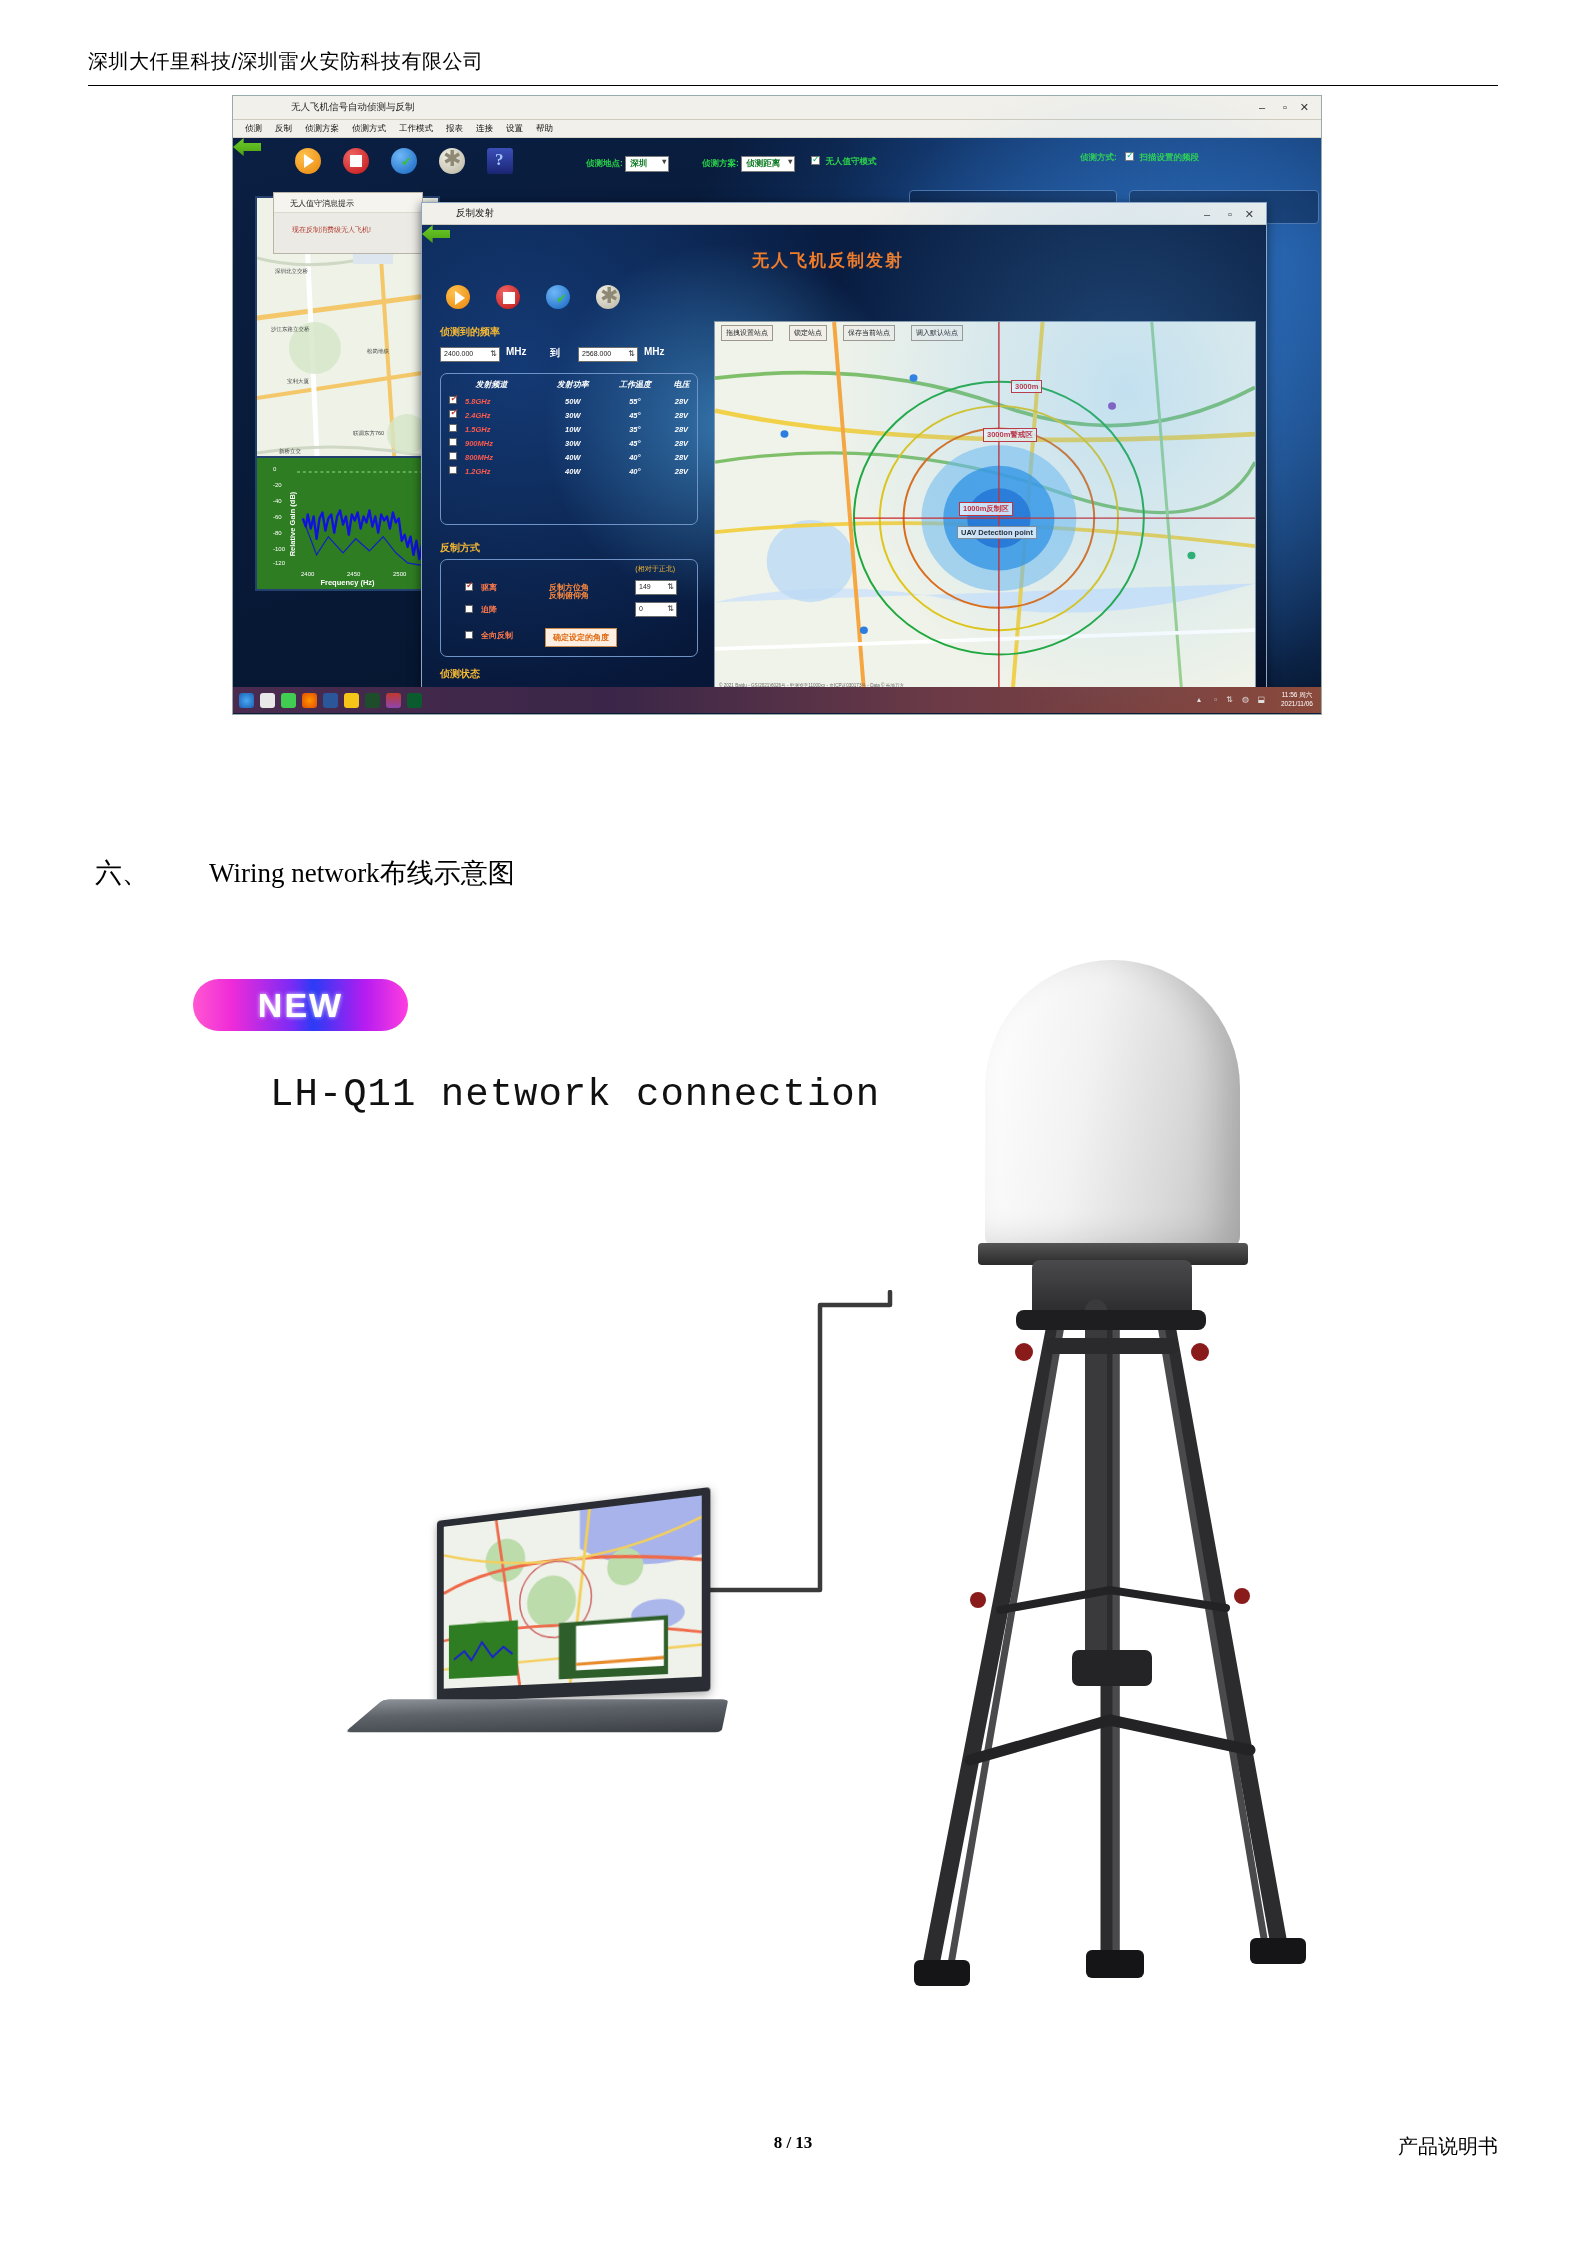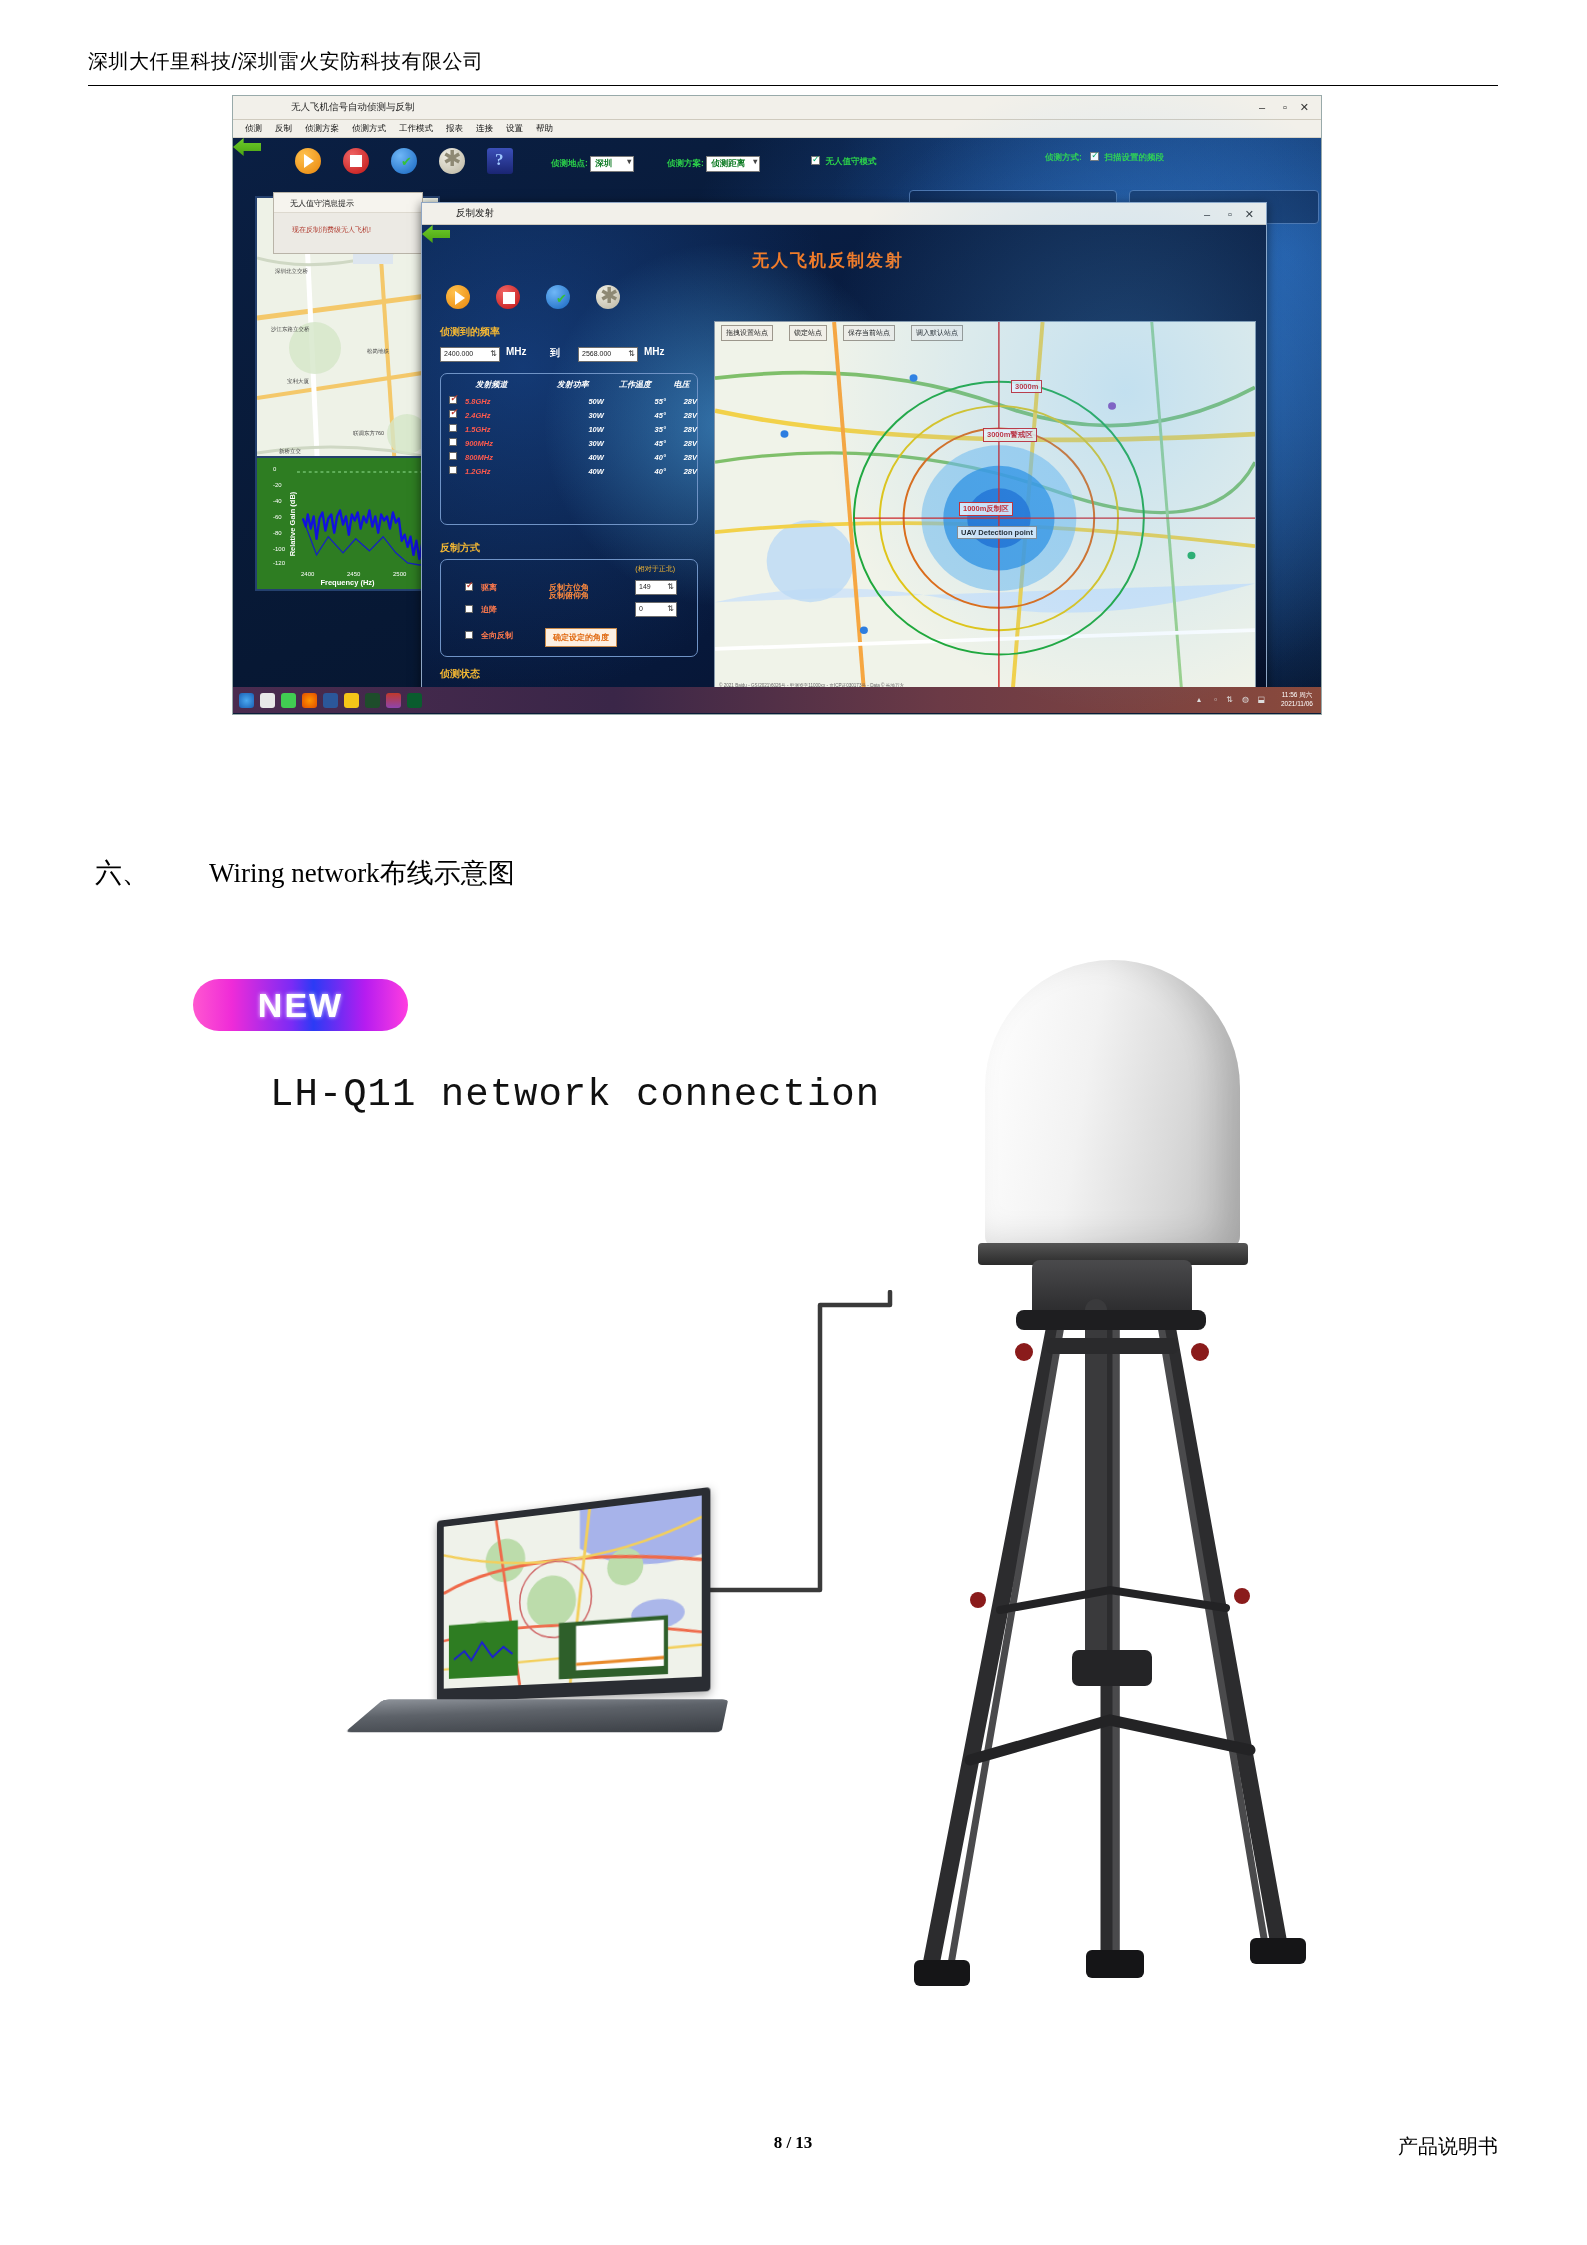--- a/index.html
+++ b/index.html
@@ -71,21 +71,21 @@
   .ico-stop{ left:110px; background:radial-gradient(circle at 35% 30%,#f06565,#c01414); }
   .ico-stop::after{ content:""; position:absolute; left:7px; top:7px; width:12px; height:12px; background:#fff;}
   .ico-locate{ left:158px; background:radial-gradient(circle at 35% 30%,#6fb7f7,#1565c0); }
   .ico-locate::after{ content:"✔"; position:absolute; left:10px; top:8px; font-size:13px; color:#35c13a; line-height:12px;}
   .ico-gear{ left:206px; background:radial-gradient(circle at 35% 30%,#f0eee4,#b9b4a0); }
   .ico-gear::after{ content:"✱"; position:absolute; left:4px; top:-2px; font-size:22px; color:#8e8974;}
   .ico-help{ left:254px; border-radius:3px; background:linear-gradient(#3b4fb8,#1a2573);}
   .ico-help::after{ content:"?"; position:absolute; left:8px; top:2px; font-size:17px; color:#9fc6ff; font-weight:bold;}
 
   .tb-field { position:absolute; top:18px; font-family:"Liberation Sans", sans-serif; font-size:8.5px; }
-  .tb-label { color:#2bd14a; font-weight:bold; }
+  .tb-label { color:#2bd14a; font-weight:bold;margin-left:35px; }
   .tb-select {
     display:inline-block; background:#fff; border:1px solid #7b7b7b;
     color:#0c7a22; padding:1px 14px 1px 4px; min-width:44px; position:relative; font-weight:bold;
   }
   .tb-select::after{
     content:"▾"; position:absolute; right:2px; top:0px; color:#444; font-size:8px;
   }
   .tb-check { display:inline-block; width:9px; height:9px; background:#fff; border:1px solid #777; position:relative; vertical-align:-1px;}
   .tb-check::after{ content:"✓"; position:absolute; left:0px; top:-3px; font-size:9px; color:#0a6; }
 
@@ -156,21 +156,21 @@
   }
   .spin::after{ content:"⇅"; position:absolute; right:2px; top:1px; font-size:8px; color:#333;}
   .unit{ position:absolute; color:#fff; font-family:"Liberation Sans",sans-serif; font-size:10px; font-weight:bold;}
 
   #freq-table{
     position:absolute; left:18px; top:148px; width:258px; height:152px;
     border:1px solid #6f93c6; border-radius:7px;
   }
   #freq-table table{ width:100%; border-collapse:collapse; font-family:"Liberation Sans",sans-serif; font-size:7.5px;font-style:italic;}
   #freq-table th{ color:#fff; font-weight:bold; padding:5px 0 4px; font-size:8px;}
-  #freq-table td{ color:#fff; text-align:right; padding:2.5px 0; font-weight:bold;}
+  #freq-table td{ color:#fff; text-align:center; padding:2.5px 0; font-weight:bold;}
   #freq-table td.ch{ color:#ff5a4d; text-align:left; padding-left:24px; position:relative;}
   .cbx{ position:absolute; left:8px; top:2px; width:8px; height:8px; background:#fff; border:1px solid #666;}
   .cbx.on::after{ content:"✓"; position:absolute; left:0px; top:-4px; font-size:9px; color:#c0392b;}
 
   #mode-caption{ position:absolute; left:18px; top:316px; color:#f3b733; font-family:"Liberation Sans",sans-serif; font-size:10px; font-weight:bold;}
   #mode-box{
     position:absolute; left:18px; top:334px; width:258px; height:98px;
     border:1px solid #6f93c6; border-radius:7px;
   }
   .mode-note{ position:absolute; right:22px; top:4px; color:#f3b733; font-family:"Liberation Sans",sans-serif; font-size:7px;}

